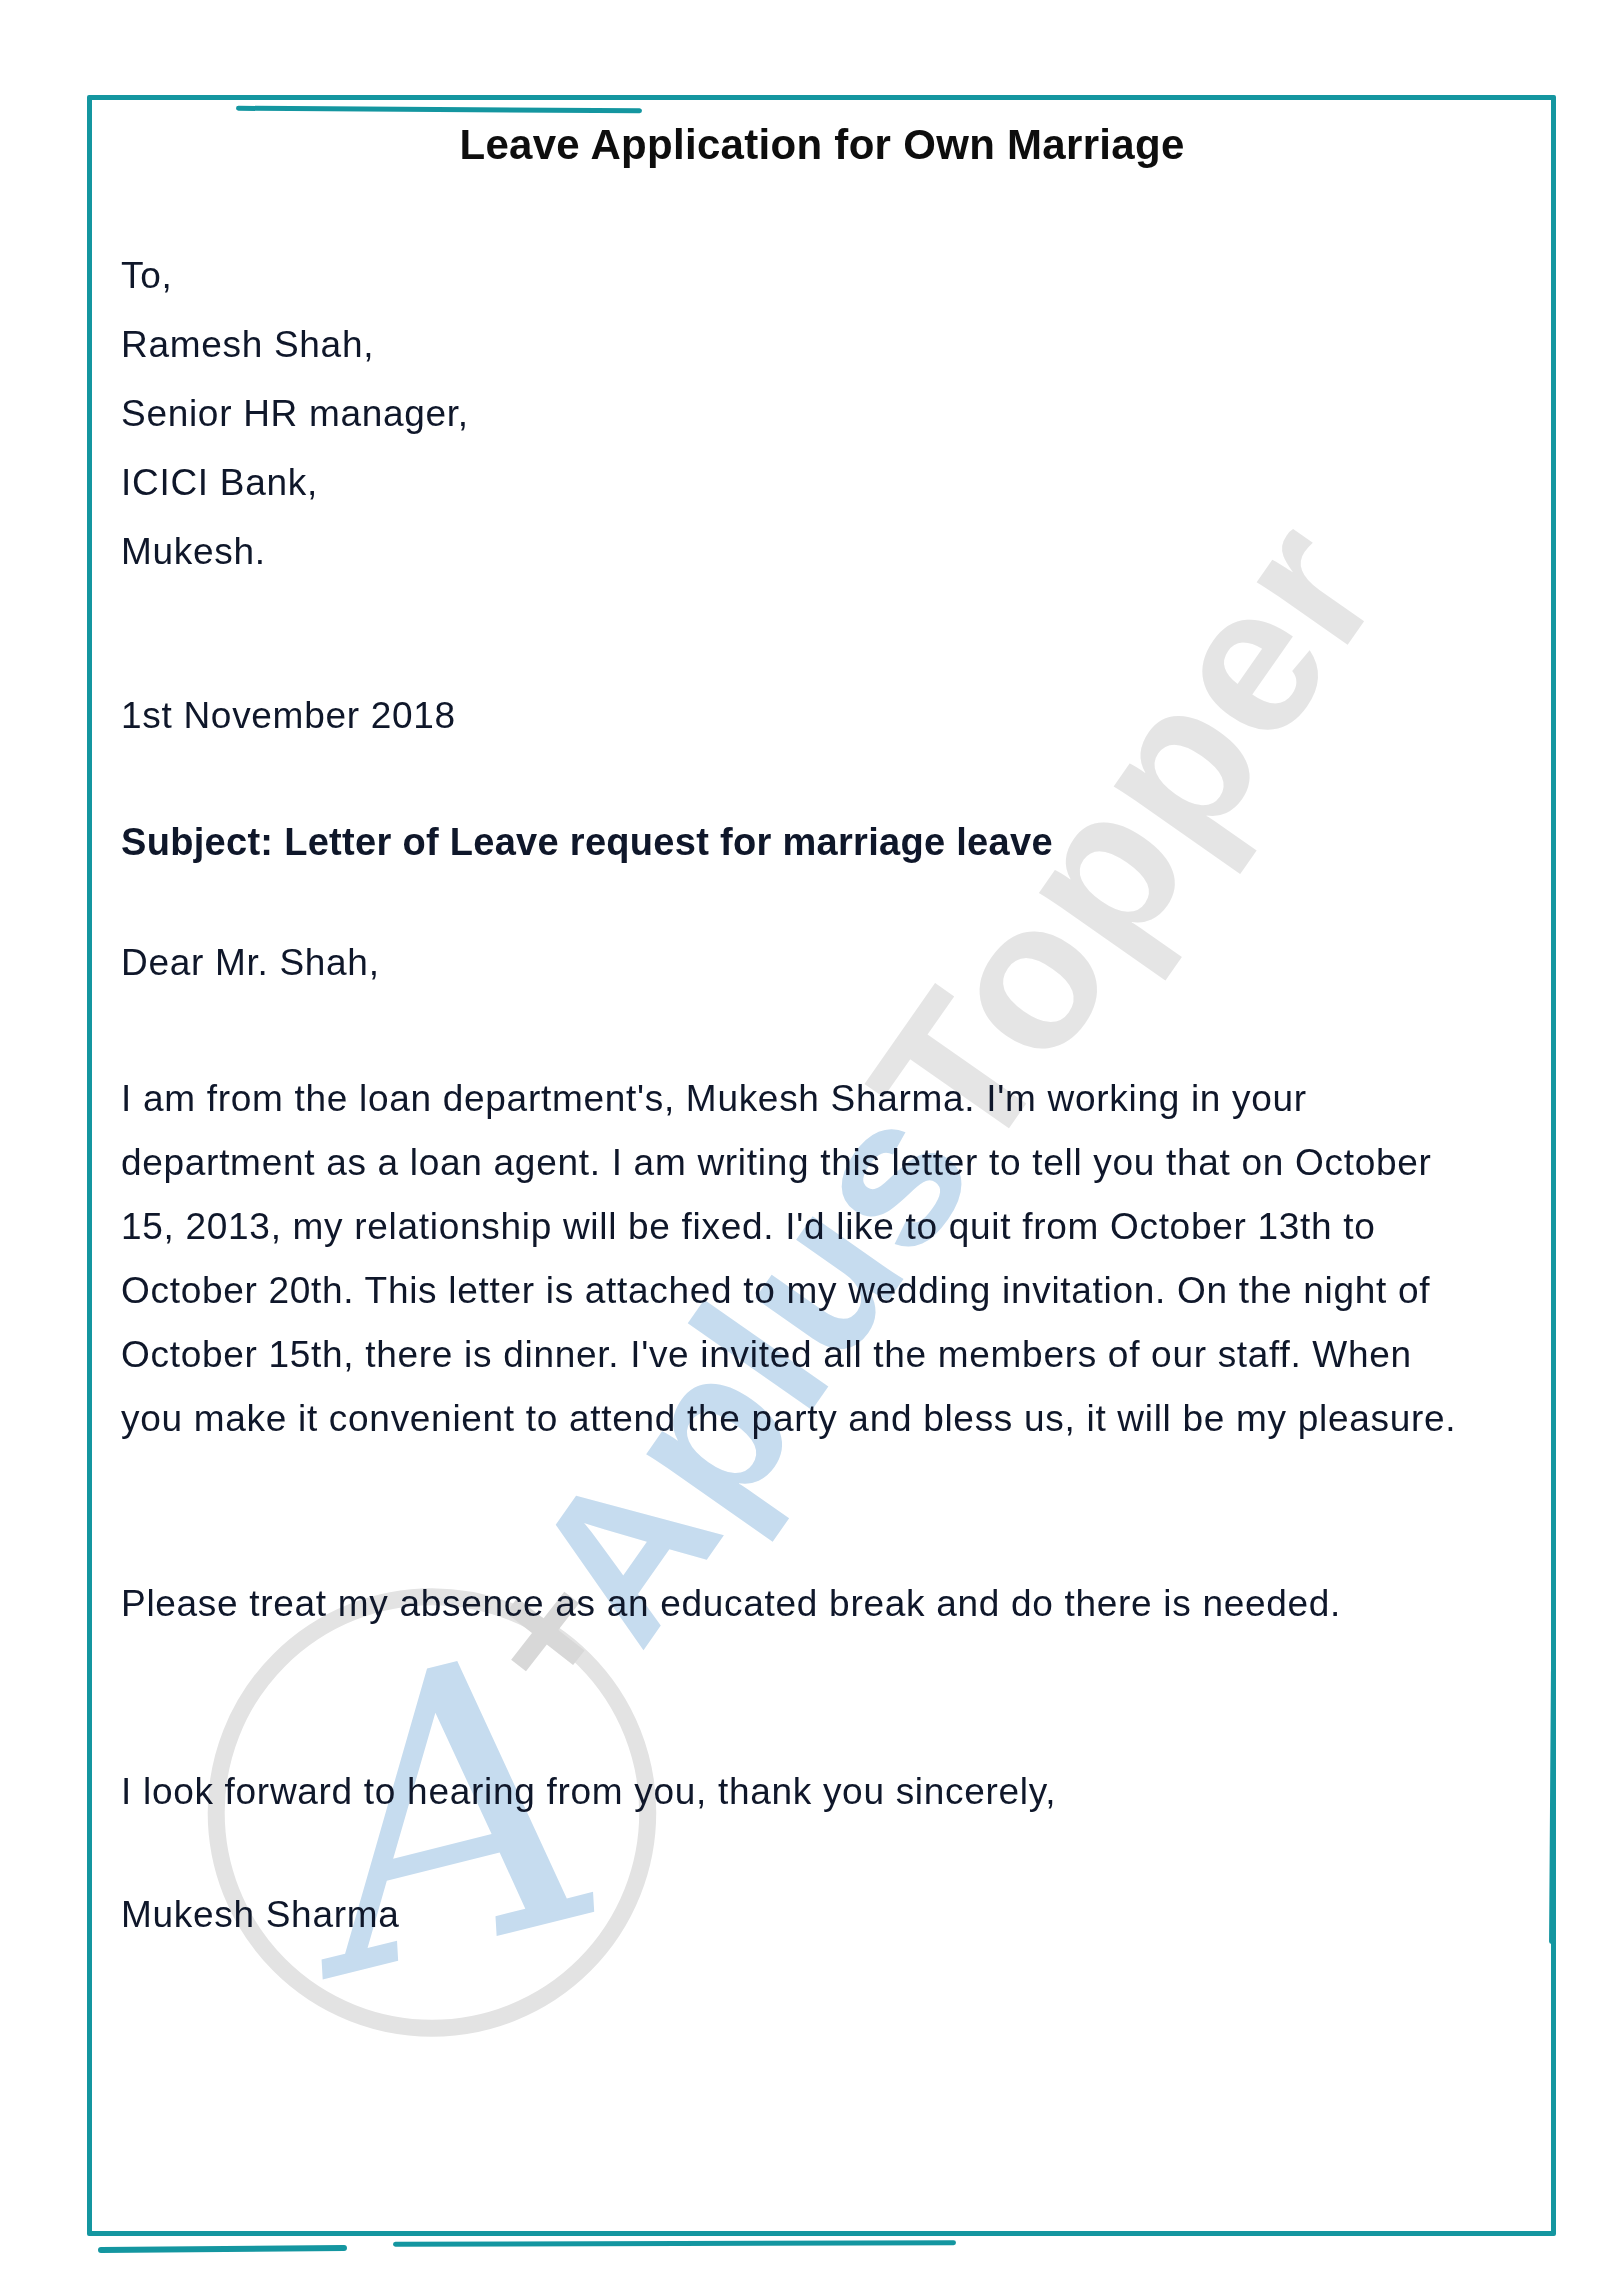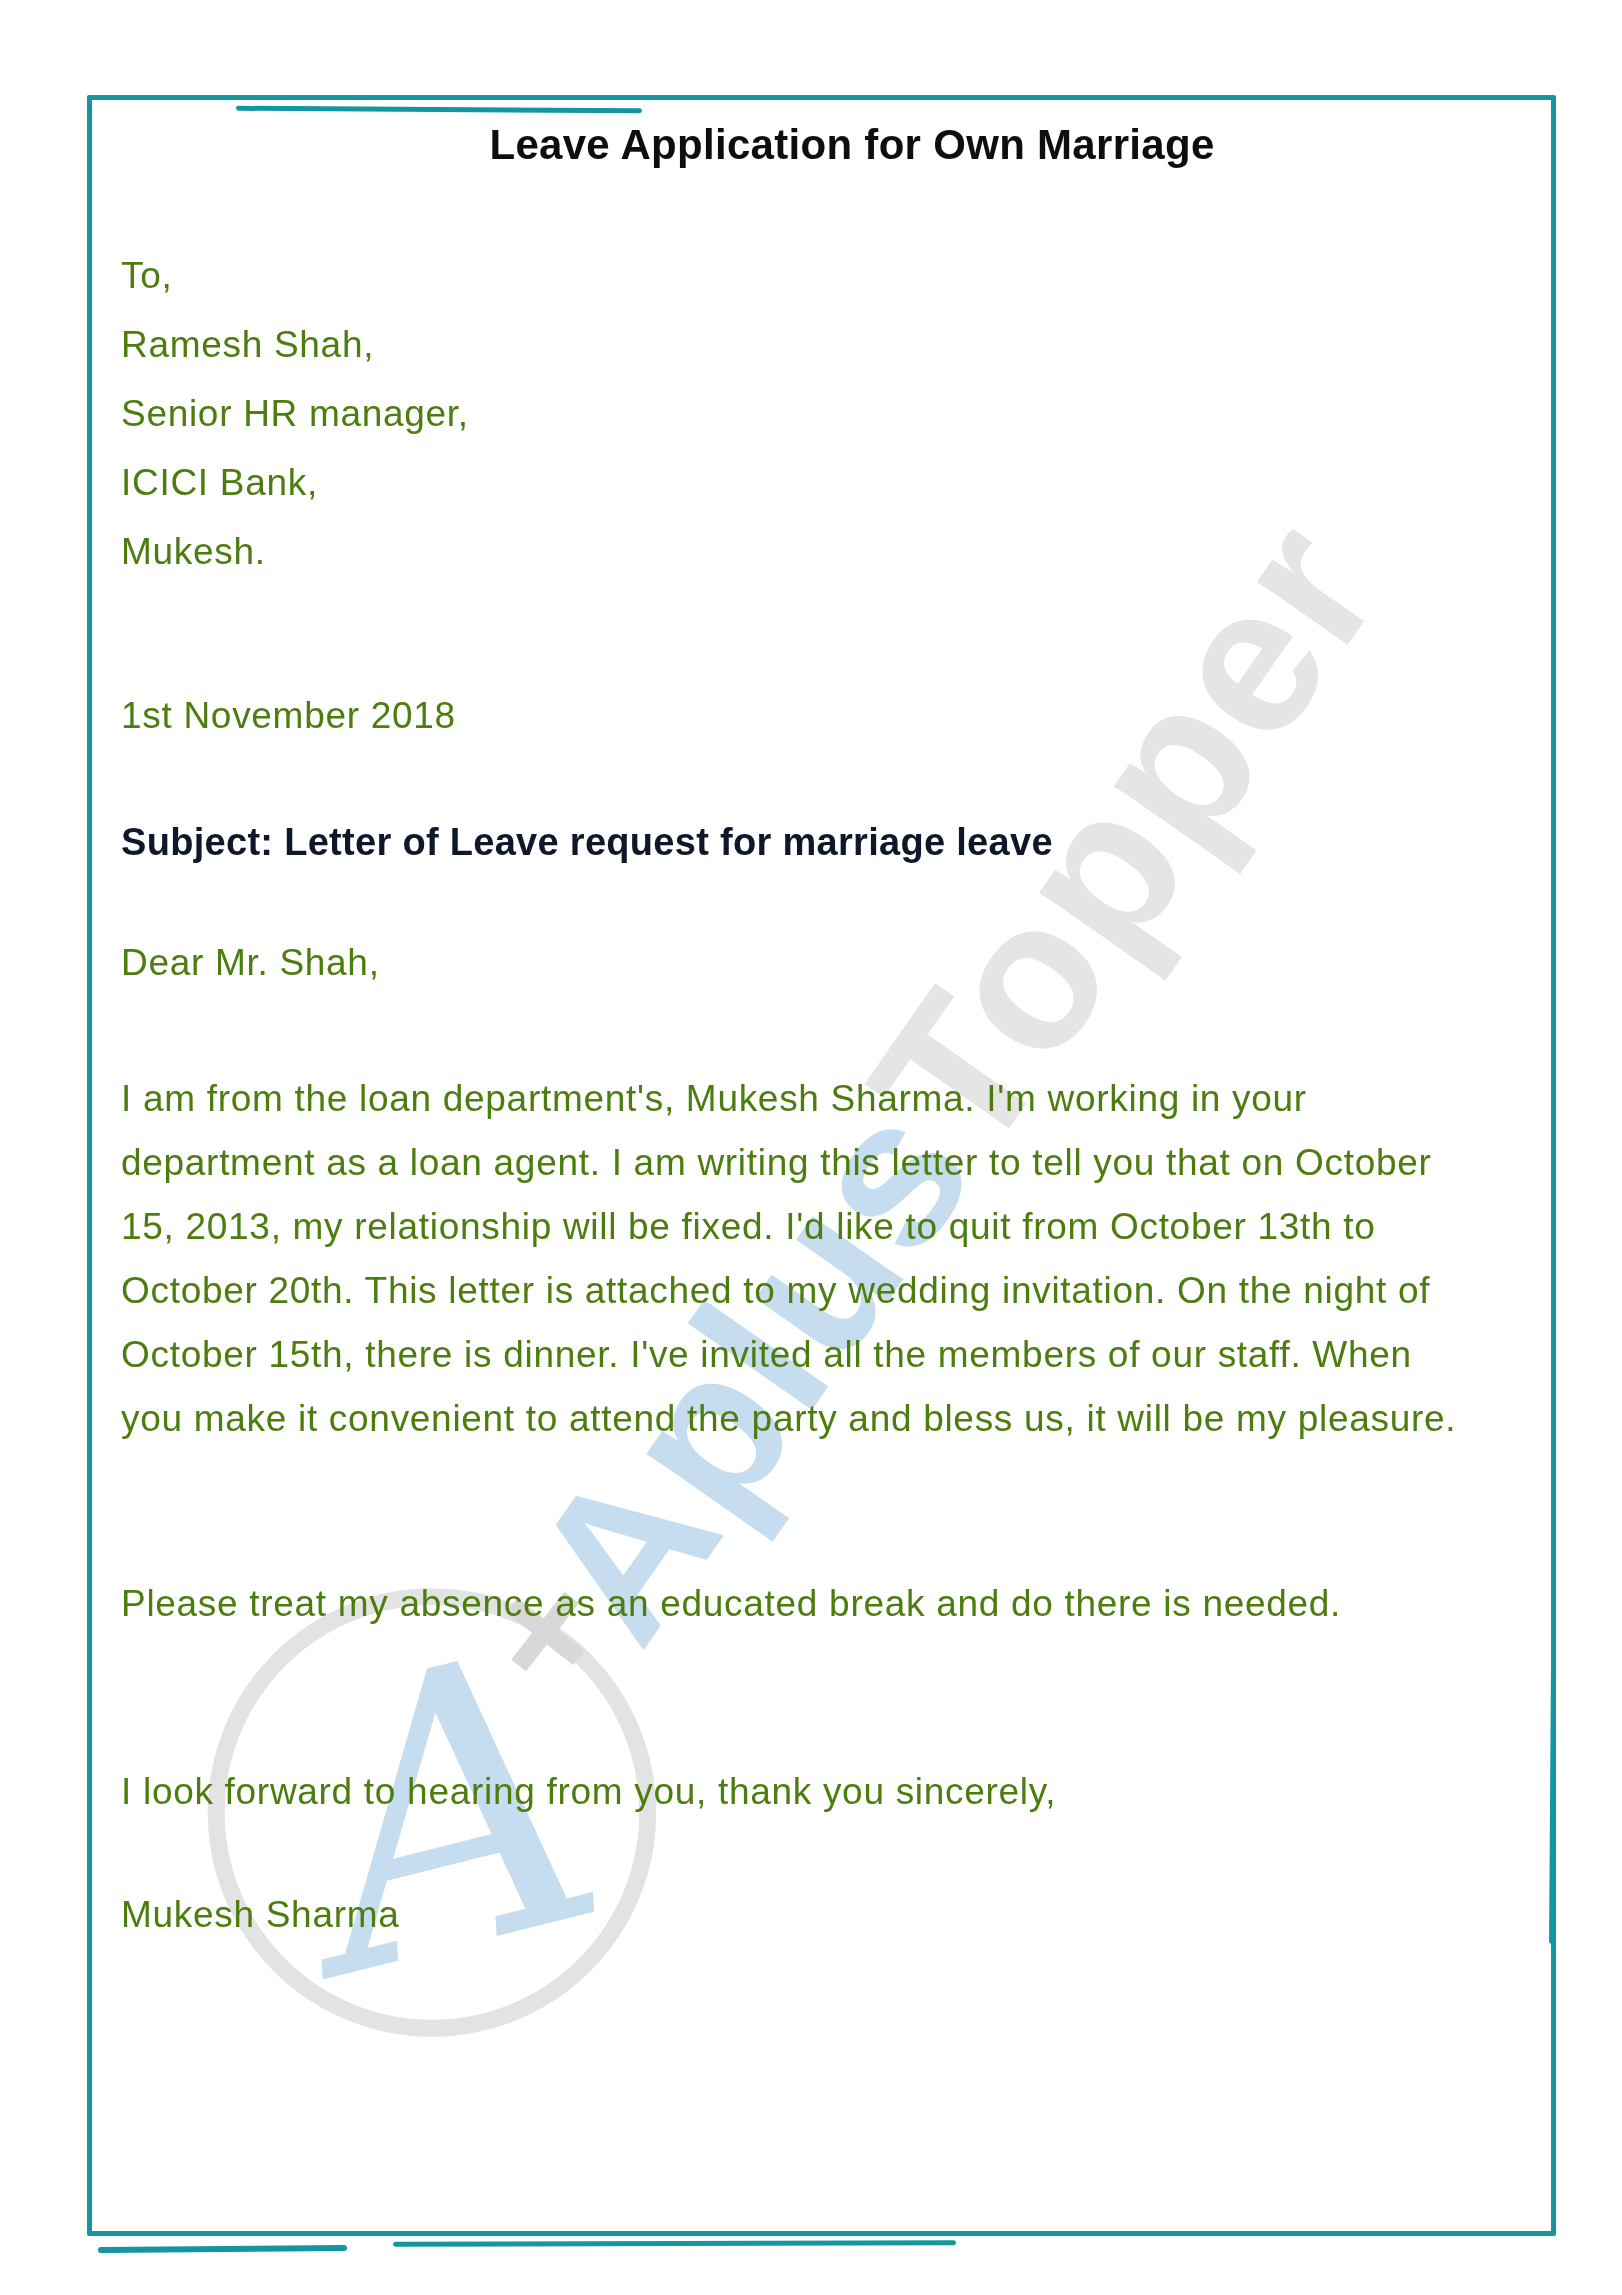--- a/index.html
+++ b/index.html
@@ -53,34 +53,33 @@
 
   
   .textblock {
     position: absolute;
     left: 121px;
     width: 1348px;
     font-size: 37px;
     font-weight: 300;
     letter-spacing: 0.7px;
     line-height: 64px;
-    color: #4d7c0f;
+    color: #0f172a;
     z-index: 2;
   }
   .title {
     position: absolute;
     left: 87px; top: 121px;
     width: 1470px;
     text-align: center;
     font-size: 42px;
     font-weight: 700;
     letter-spacing: 0.3px;
     color: #0e0e0e;
     z-index: 2;
-    margin-left: 30px;
   }
   .address { top: 241px; line-height: 69px; }
   .date-line { top: 684px; }
   .subject-line {
     top: 810px;
     font-size: 38px;
     font-weight: 700;
     letter-spacing: 0.3px;
     color: #0f172a;
   }

